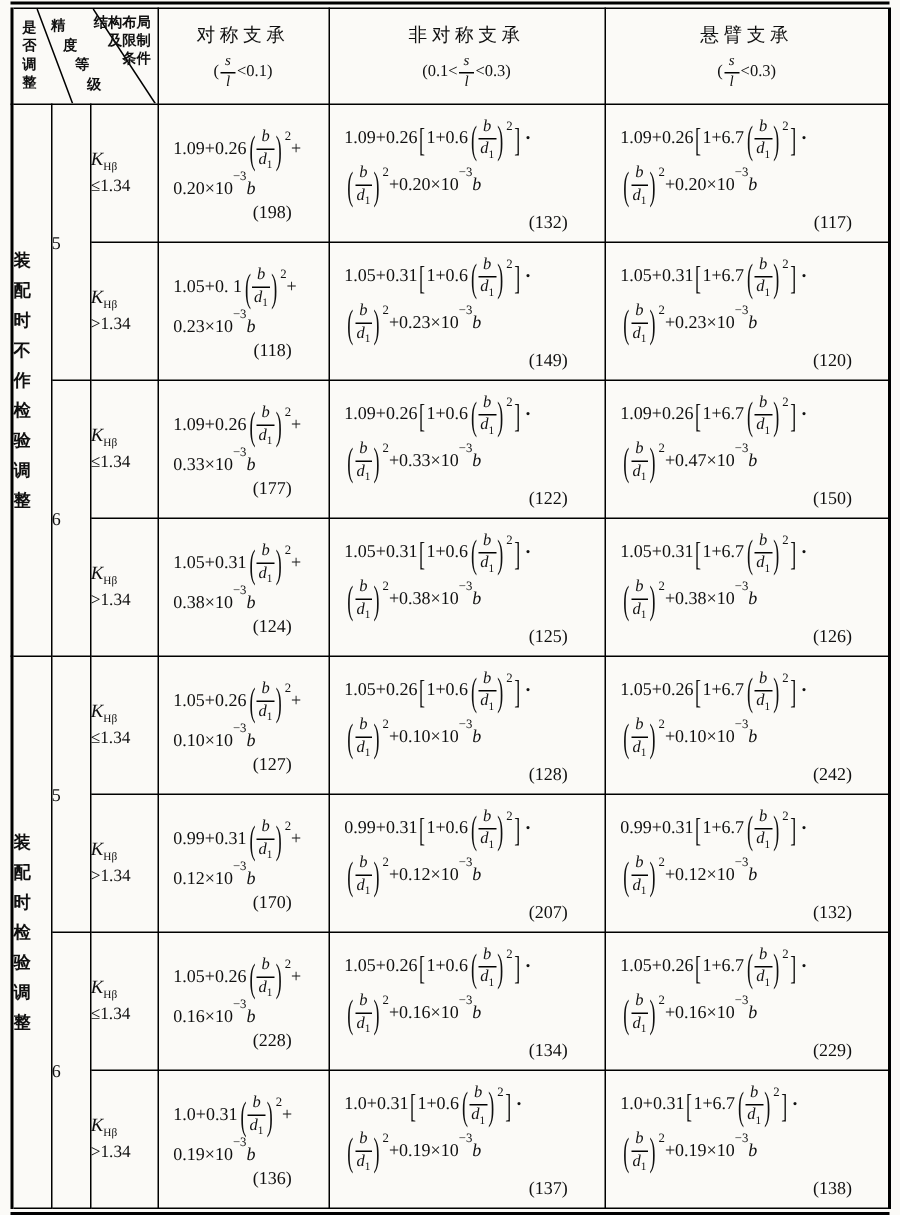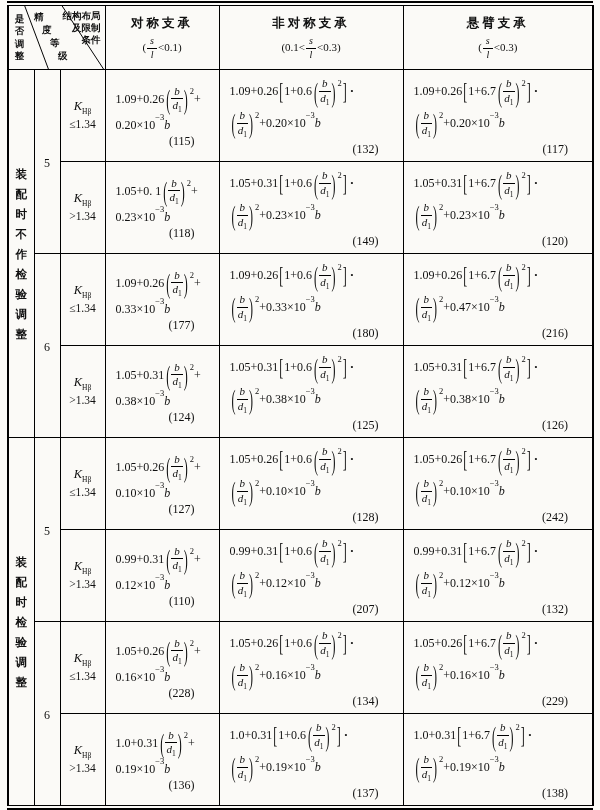--- a/index.html
+++ b/index.html
@@ -31,24 +31,24 @@
   .c-b{position:absolute;inset:0;font-size:9.5px;font-weight:bold;}
   .dch{position:absolute;}
   .d0{top:5px;left:25px;} .d1{top:18px;left:33px;} .d2{top:31px;left:41px;} .d3{top:44px;left:49px;}
   .c-c{
     position:absolute;top:4px;right:4px;text-align:right;
     font-size:9.5px;line-height:12px;font-weight:bold;
   }
   .c-c span{display:block;}
   
   .colhead{text-align:center;vertical-align:middle;}
-  .ht{font-size:12.5px;font-weight:bold;letter-spacing:3px;margin-bottom:4px;}
+  .ht{font-size:12.5px;font-weight:normal;letter-spacing:3px;margin-bottom:4px;}
   .hc{font-size:11px;}
   
-  .seccell,.gradecell,.kcell{text-align:center;vertical-align:middle;}
+  .seccell,.gradecell,.kcell{vertical-align:middle;}
   .vlab{font-size:11.5px;line-height:20px;font-weight:bold;}
   .gradecell span{font-size:12px;}
   .kcell .kmain{font-size:12.5px;line-height:13px;}
   .kcell .kmain sub{font-size:7.5px;}
   .kcell .krel{font-size:11.5px;line-height:14px;}
   
   .fcell{vertical-align:middle;padding:3px 4px 2px 10px;font-size:12px;}
   .fl{line-height:1;margin:3px 0;white-space:nowrap;}
   .eq{text-align:right;padding-right:20px;font-size:12px;margin-top:3px;}
   
@@ -124,21 +124,21 @@
           <td class="fcell">
             <div class="fl">1.09+0.26<span class="pg">
                 <span class="bp">(</span>
                 <span class="fr">
                   <span class="fn"><i>b</i></span>
                   <span class="fd"><i>d</i><sub>1</sub></span>
                 </span>
                 <span class="bp">)</span>
               </span><sup class="sq">2</sup>+</div>
             <div class="fl">0.20×10<sup class="sq">−3</sup><i>b</i></div>
-            <div class="eq">(115)</div>
+            <div class="eq">(198)</div>
           </td>
           <td class="fcell">
             <div class="fl">1.09+0.26<span class="bk">[</span>1+0.6<span class="pg">
                 <span class="bp">(</span>
                 <span class="fr">
                   <span class="fn"><i>b</i></span>
                   <span class="fd"><i>d</i><sub>1</sub></span>
                 </span>
                 <span class="bp">)</span>
               </span><sup class="sq">2</sup><span class="bk">]</span><span class="mdot">·</span></div>
@@ -256,40 +256,40 @@
                 <span class="bp">)</span>
               </span><sup class="sq">2</sup><span class="bk">]</span><span class="mdot">·</span></div>
             <div class="fl"><span class="pg">
                 <span class="bp">(</span>
                 <span class="fr">
                   <span class="fn"><i>b</i></span>
                   <span class="fd"><i>d</i><sub>1</sub></span>
                 </span>
                 <span class="bp">)</span>
               </span><sup class="sq">2</sup>+0.33×10<sup class="sq">−3</sup><i>b</i></div>
-            <div class="eq">(180)</div>
+            <div class="eq">(122)</div>
           </td>
           <td class="fcell">
             <div class="fl">1.09+0.26<span class="bk">[</span>1+6.7<span class="pg">
                 <span class="bp">(</span>
                 <span class="fr">
                   <span class="fn"><i>b</i></span>
                   <span class="fd"><i>d</i><sub>1</sub></span>
                 </span>
                 <span class="bp">)</span>
               </span><sup class="sq">2</sup><span class="bk">]</span><span class="mdot">·</span></div>
             <div class="fl"><span class="pg">
                 <span class="bp">(</span>
                 <span class="fr">
                   <span class="fn"><i>b</i></span>
                   <span class="fd"><i>d</i><sub>1</sub></span>
                 </span>
                 <span class="bp">)</span>
               </span><sup class="sq">2</sup>+0.47×10<sup class="sq">−3</sup><i>b</i></div>
-            <div class="eq">(216)</div>
+            <div class="eq">(150)</div>
           </td>
         </tr>
         <tr>
           <td class="kcell">
             <div class="kmain"><i>K</i><sub>Hβ</sub></div>
             <div class="krel">&gt;1.34</div>
           </td>
           <td class="fcell">
             <div class="fl">1.05+0.31<span class="pg">
                 <span class="bp">(</span>
@@ -409,21 +409,21 @@
           <td class="fcell">
             <div class="fl">0.99+0.31<span class="pg">
                 <span class="bp">(</span>
                 <span class="fr">
                   <span class="fn"><i>b</i></span>
                   <span class="fd"><i>d</i><sub>1</sub></span>
                 </span>
                 <span class="bp">)</span>
               </span><sup class="sq">2</sup>+</div>
             <div class="fl">0.12×10<sup class="sq">−3</sup><i>b</i></div>
-            <div class="eq">(110)</div>
+            <div class="eq">(170)</div>
           </td>
           <td class="fcell">
             <div class="fl">0.99+0.31<span class="bk">[</span>1+0.6<span class="pg">
                 <span class="bp">(</span>
                 <span class="fr">
                   <span class="fn"><i>b</i></span>
                   <span class="fd"><i>d</i><sub>1</sub></span>
                 </span>
                 <span class="bp">)</span>
               </span><sup class="sq">2</sup><span class="bk">]</span><span class="mdot">·</span></div>

